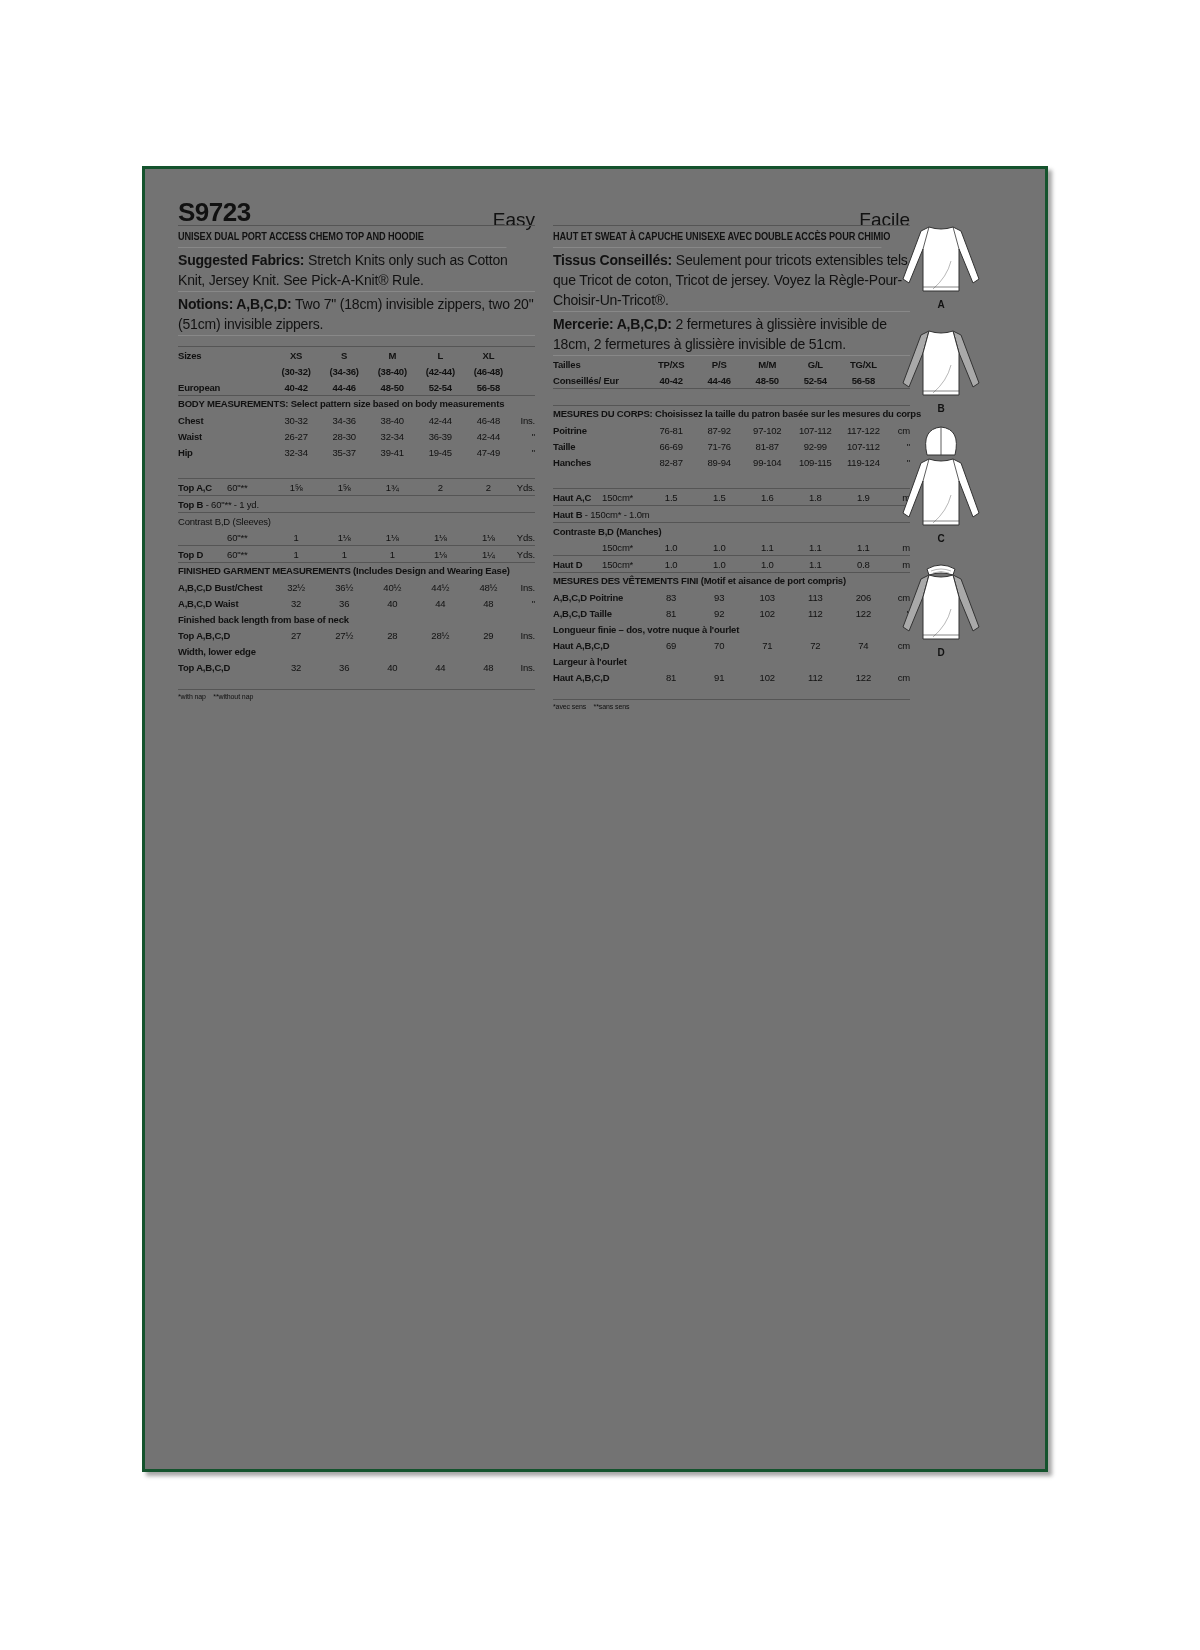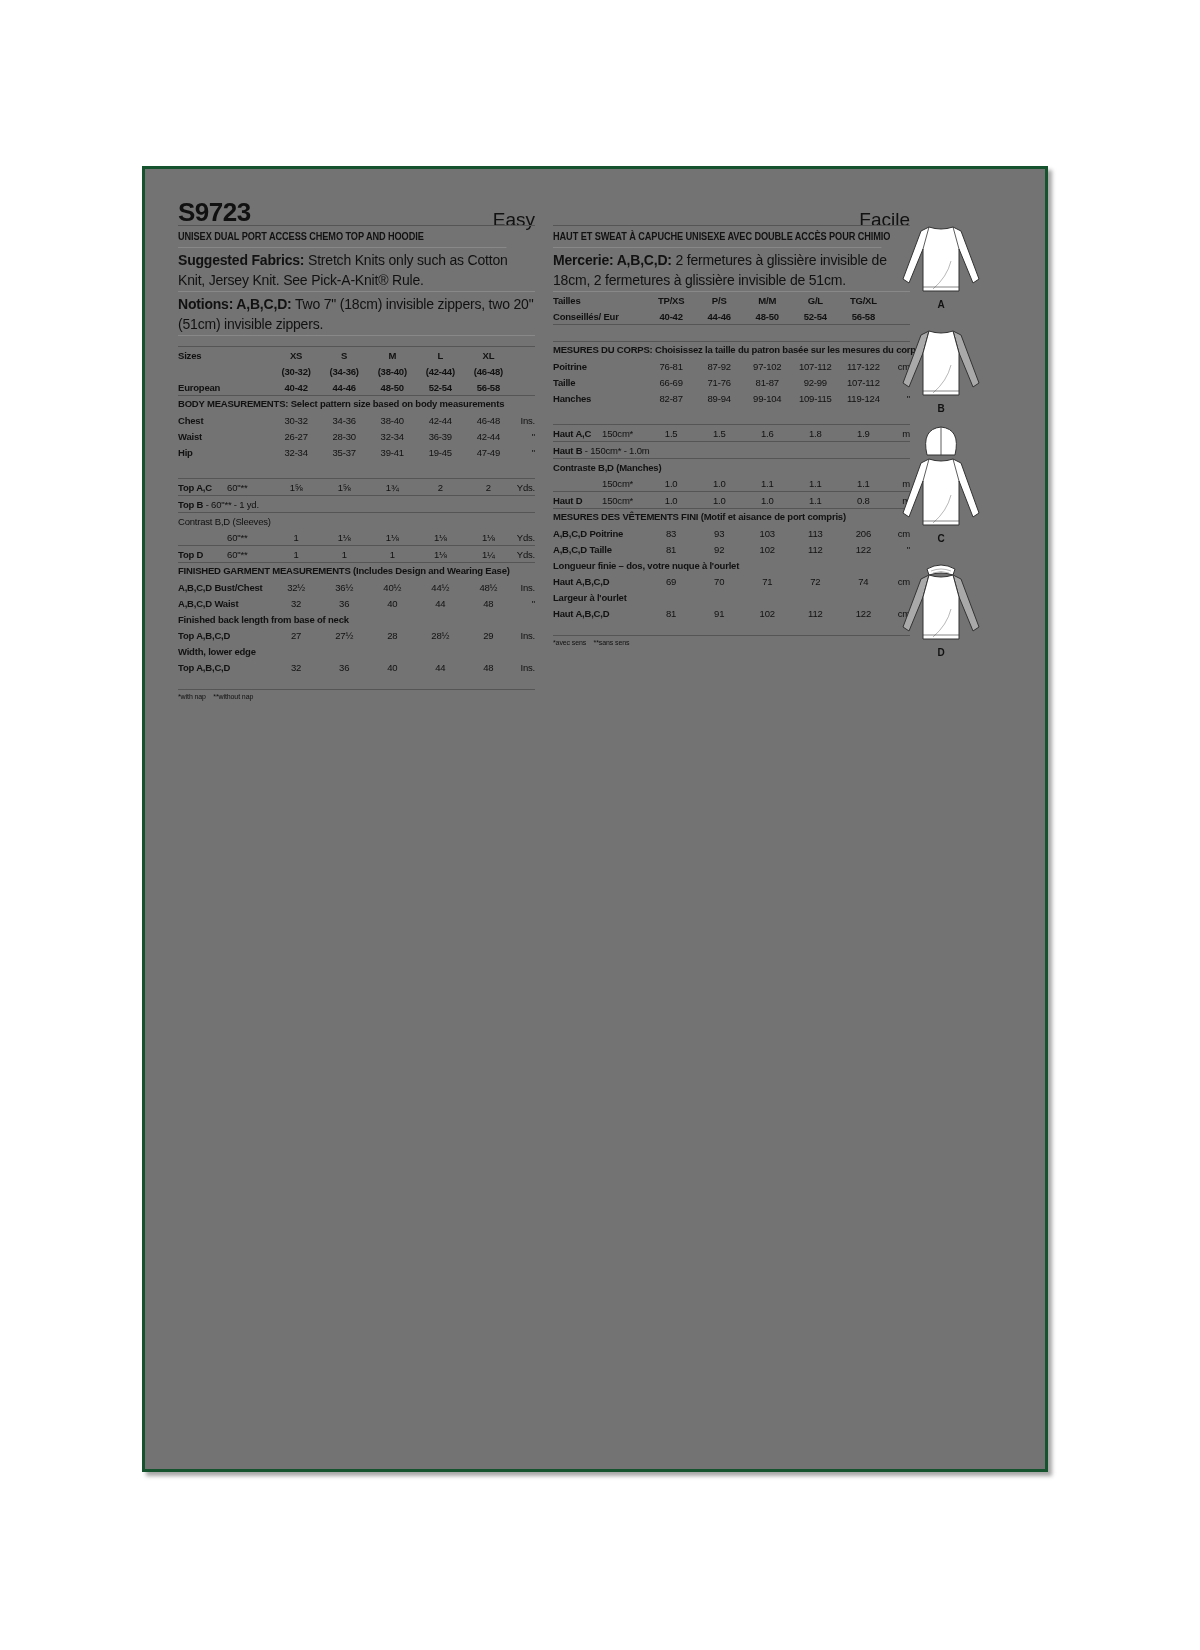--- a/index.html
+++ b/index.html
@@ -201,20 +201,21 @@
       </table>
     <div class="foot" style="white-space:pre">*with nap    **without nap</div>
   </div>
 
   <div class="col fr cond">
     <div class="hdr">
       <div class="diff">Facile</div>
       <div class="diffrule"></div>
     </div>
     <div class="title">HAUT ET SWEAT À CAPUCHE UNISEXE AVEC DOUBLE ACCÈS POUR CHIMIO</div>
+    <div class="para"><b>Tissus Conseillés:</b> <span>Seulement pour tricots extensibles tels que Tricot de coton, Tricot de jersey. Voyez la Règle-Pour-Choisir-Un-Tricot®.</span></div>
     <div class="para"><b>Mercerie: A,B,C,D:</b> <span>2 fermetures à glissière invisible de 18cm, 2 fermetures à glissière invisible de 51cm.</span></div>
     <table>
       <tbody>
           <tr class="bold">
         <td class="lbl">Tailles</td>
         <td class="v">TP/XS</td>
         <td class="v">P/S</td>
         <td class="v">M/M</td>
         <td class="v">G/L</td>
         <td class="v">TG/XL</td>

